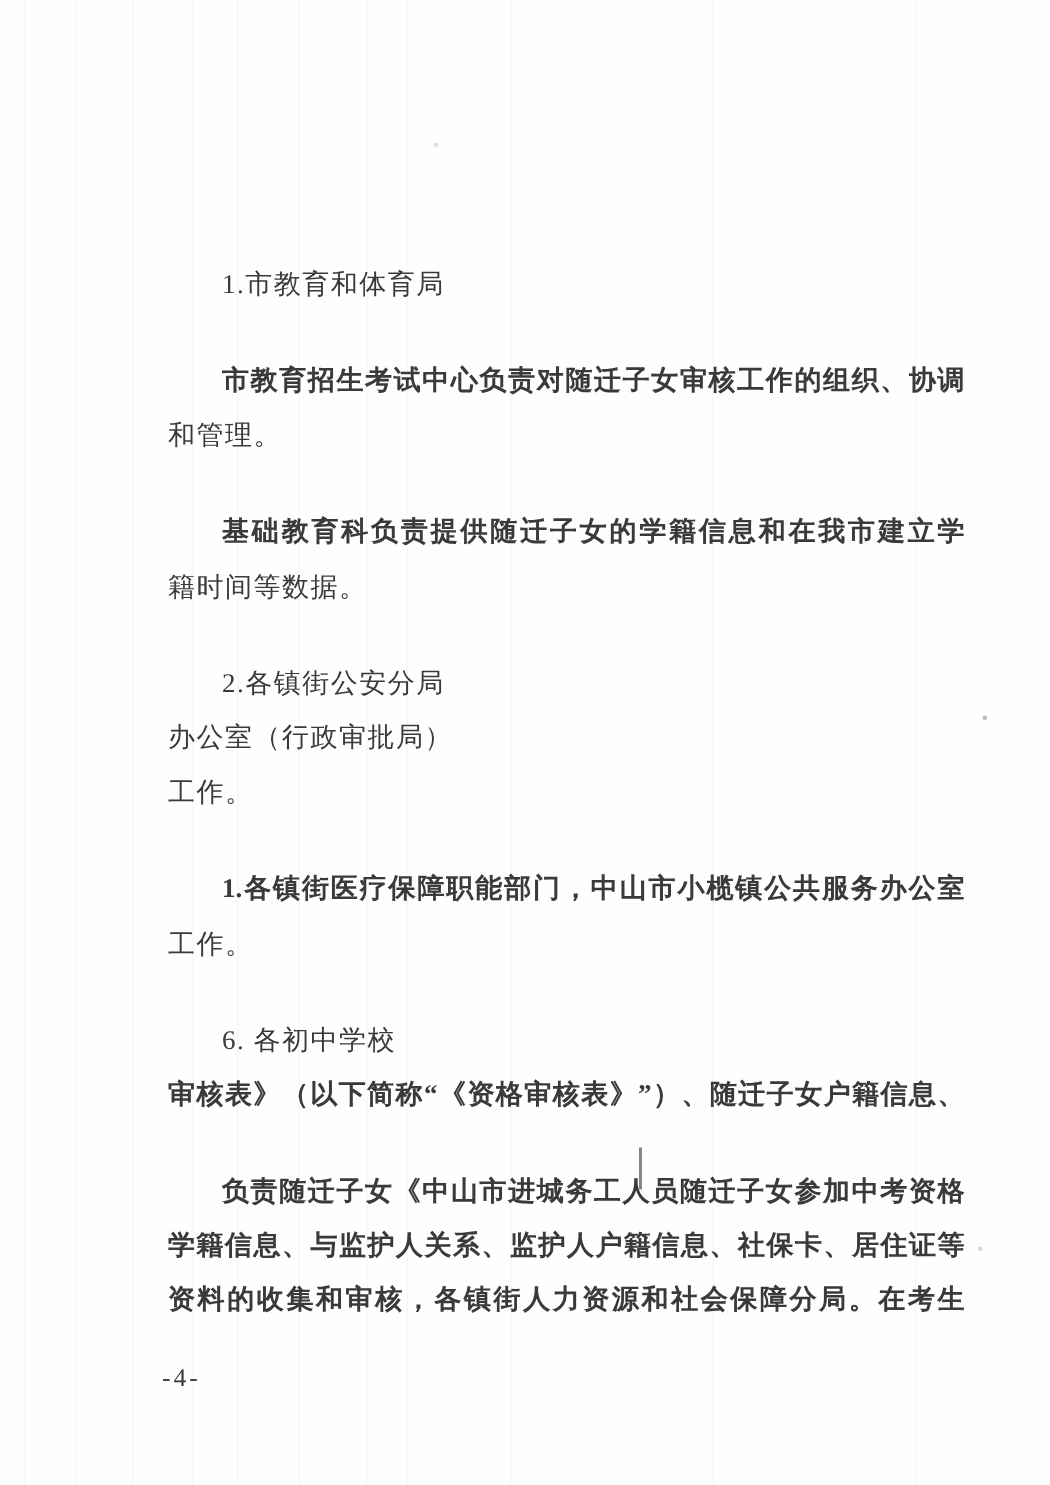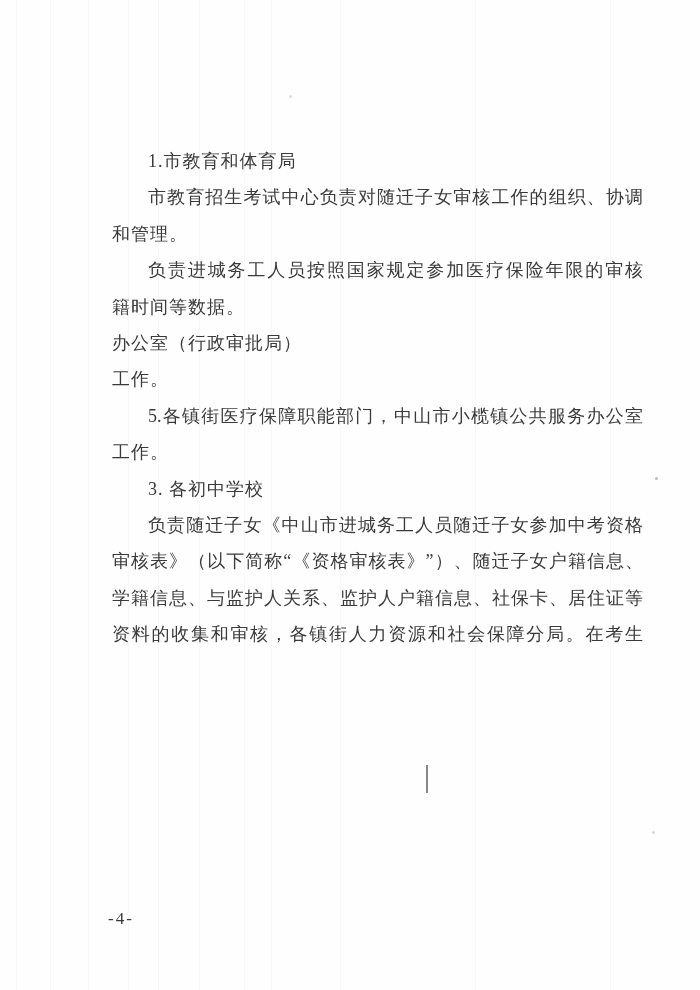--- a/index.html
+++ b/index.html
@@ -49,26 +49,28 @@
     height: 36.4px;
     line-height: 36.4px;
     font-size: 18px;
     letter-spacing: 1px;
     text-align: left;
     white-space: normal;
     overflow: visible;
   }
   .line.indent {
     text-indent: 36px;
+    margin-top: 28px;
   }
   .line.fill {
     letter-spacing: 0;
     text-align: justify;
     text-align-last: justify;
     text-justify: inter-character;
+    font-weight: bold;
   }
   .footer {
     position: absolute;
     left: 108px;
     top: 908px;
     font-size: 17px;
     line-height: 22px;
     letter-spacing: 2px;
     color: #3a3a3a;
   }
@@ -93,28 +95,29 @@
   <div class="speck" style="left:289px;top:95px;opacity:.5"></div>
   <div class="speck" style="left:655px;top:477px"></div>
   <div class="speck" style="left:652px;top:831px;opacity:.6"></div>
 
   <div class="stray-mark"></div>
 
   <div class="text-block">
       <div class="line indent">1.市教育和体育局</div>
       <div class="line indent fill">市教育招生考试中心负责对随迁子女审核工作的组织、协调</div>
       <div class="line">和管理。</div>
-      <div class="line indent fill">负责进城务工人员按照国家规定参加医疗保险年限的审核</div>
+      <div class="line indent fill">基础教育科负责提供随迁子女的学籍信息和在我市建立学</div>
       <div class="line">籍时间等数据。</div>
+      <div class="line indent">2.各镇街公安分局</div>
       <div class="line">办公室（行政审批局）</div>
       <div class="line">工作。</div>
-      <div class="line indent fill">5.各镇街医疗保障职能部门，中山市小榄镇公共服务办公室</div>
+      <div class="line indent fill">1.各镇街医疗保障职能部门，中山市小榄镇公共服务办公室</div>
       <div class="line">工作。</div>
-      <div class="line indent">3. 各初中学校</div>
+      <div class="line indent">6. 各初中学校</div>
+      <div class="line fill">审核表》（以下简称“《资格审核表》”）、随迁子女户籍信息、</div>
       <div class="line indent fill">负责随迁子女《中山市进城务工人员随迁子女参加中考资格</div>
-      <div class="line fill">审核表》（以下简称“《资格审核表》”）、随迁子女户籍信息、</div>
       <div class="line fill">学籍信息、与监护人关系、监护人户籍信息、社保卡、居住证等</div>
       <div class="line fill">资料的收集和审核，各镇街人力资源和社会保障分局。在考生</div>
     </div>
 
   <div class="footer">-4-</div>
 
 </div>
 
 </body></html>

